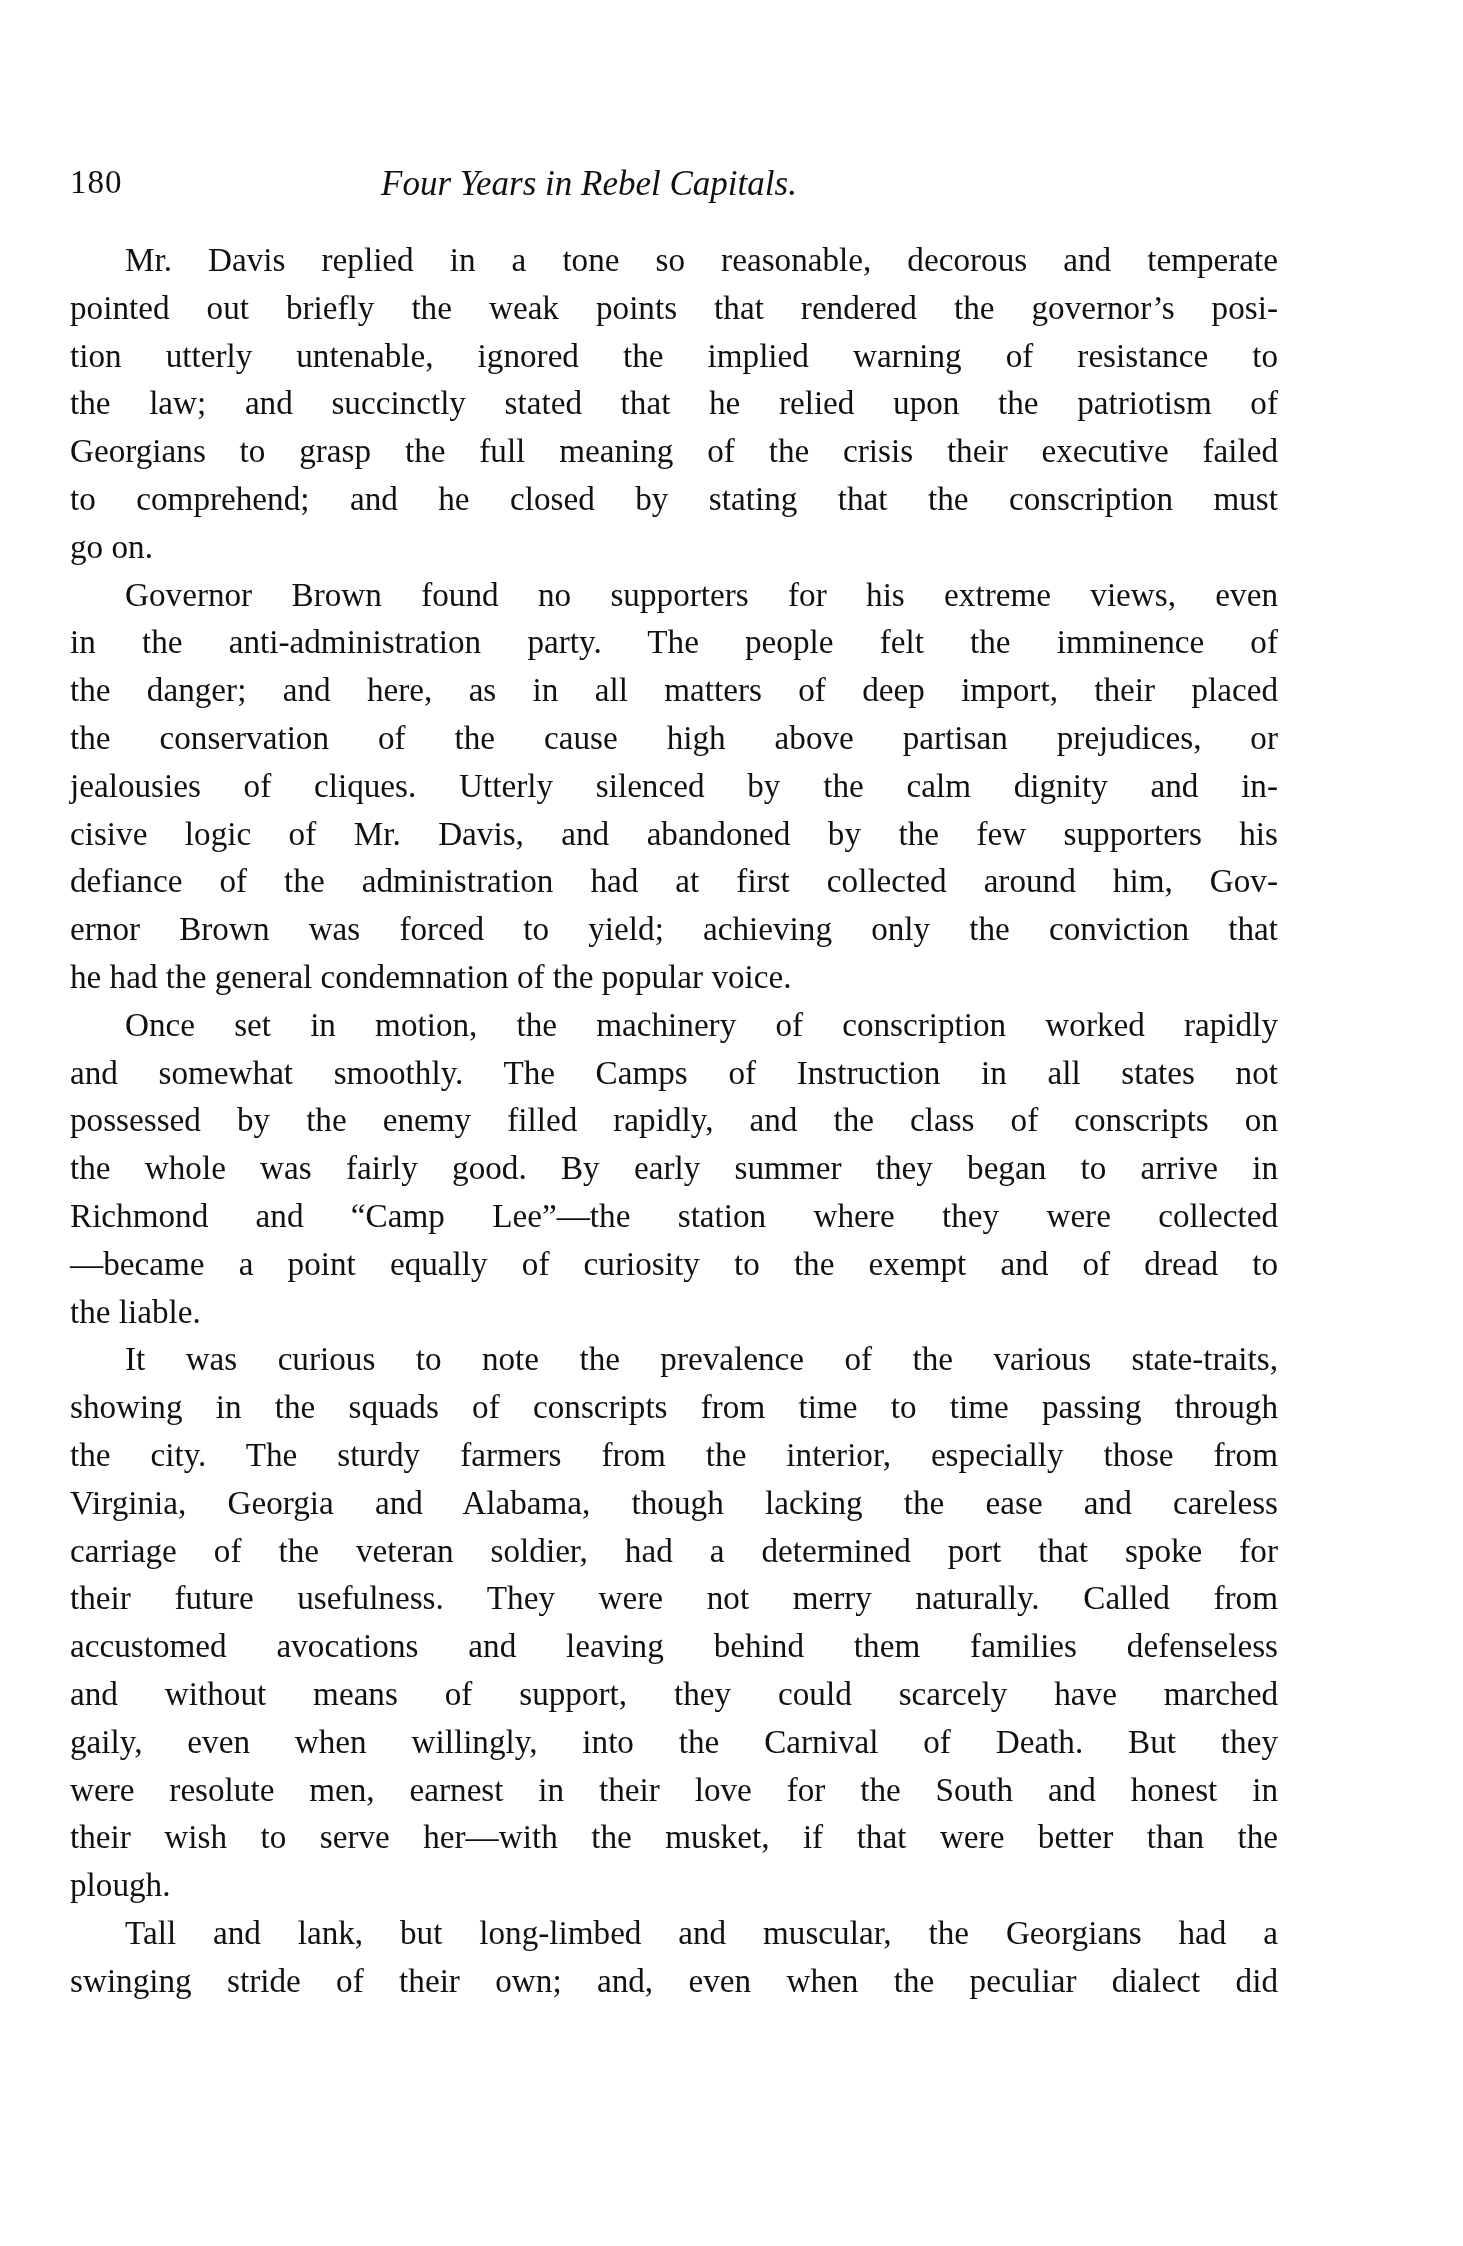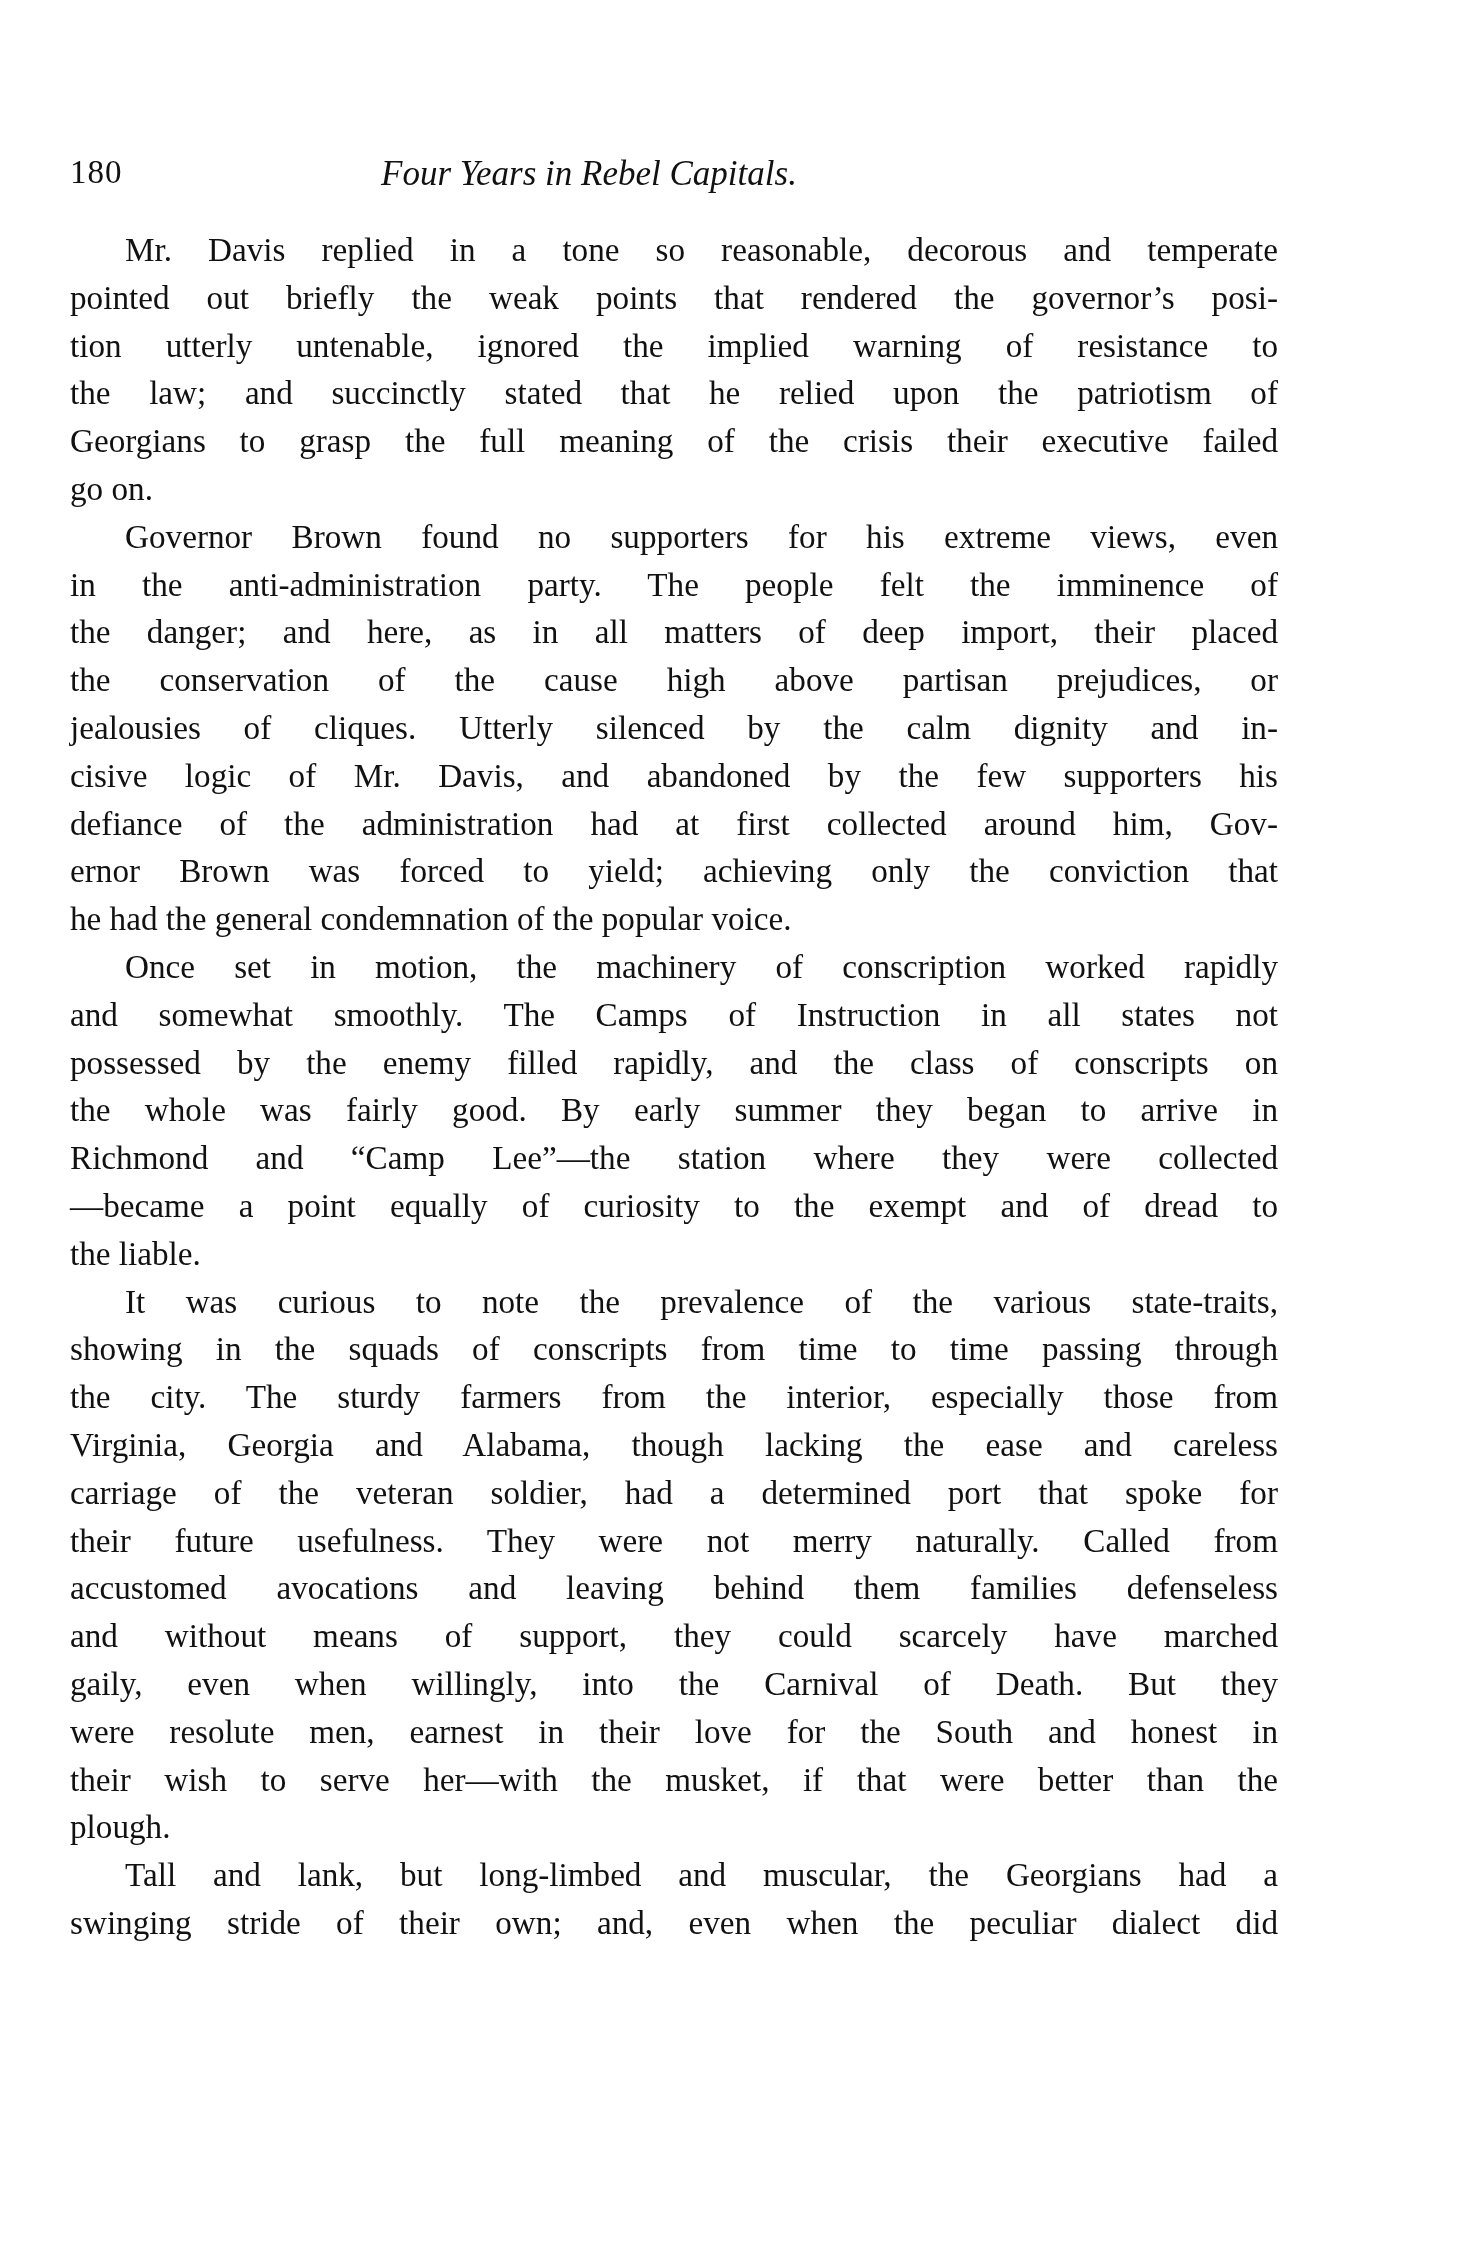--- a/index.html
+++ b/index.html
@@ -1,18 +1,18 @@
 <!DOCTYPE html>
 <html><head>
 <meta charset="utf-8">
 <style>
   html, body { margin:0; padding:0; background:#ffffff; }
   body { width:1463px; height:2246px; position:relative; overflow:hidden;
          font-family:"Liberation Serif","DejaVu Serif",serif; color:#111; }
-  .page { position:absolute; left:70px; top:140px; width:1208px; }
+  .page { position:absolute; left:70px; top:150px; width:1208px; }
   .header { position:relative; height:72px; }
   .page-number { position:absolute; left:0; top:14px; font-size:33px; letter-spacing:1px; }
   .running-title { position:absolute; left:0; width:100%; top:14px; text-align:center;
                    font-style:italic; font-size:35px; padding-right:170px; box-sizing:border-box; }
   .body { margin-top:14px; }
   .para { margin:0; font-size:33.2px; line-height:47.8px; text-align:justify;
           text-align-last:left; text-indent:55px; hyphens:none; }
   .line { display:block; text-align:justify; text-align-last:justify; text-indent:0; white-space:nowrap; }
   .line.first { padding-left:55px; }
   .line.last { text-align-last:left; }
@@ -27,20 +27,21 @@
   </div>
 
   <div class="body">
 
     <p class="para">
       <span class="line first">Mr. Davis replied in a tone so reasonable, decorous and temperate</span>
       <span class="line">pointed out briefly the weak points that rendered the governor’s posi-</span>
       <span class="line">tion utterly untenable, ignored the implied warning of resistance to</span>
       <span class="line">the law; and succinctly stated that he relied upon the patriotism of</span>
       <span class="line">Georgians to grasp the full meaning of the crisis their executive failed</span>
+      <span class="line">to comprehend; and he closed by stating that the conscription must</span>
       <span class="line last">go on.</span>
     </p>
 
     <p class="para">
       <span class="line first">Governor Brown found no supporters for his extreme views, even</span>
       <span class="line">in the anti-administration party. The people felt the imminence of</span>
       <span class="line">the danger; and here, as in all matters of deep import, their placed</span>
       <span class="line">the conservation of the cause high above partisan prejudices, or</span>
       <span class="line">jealousies of cliques. Utterly silenced by the calm dignity and in-</span>
       <span class="line">cisive logic of Mr. Davis, and abandoned by the few supporters his</span>

